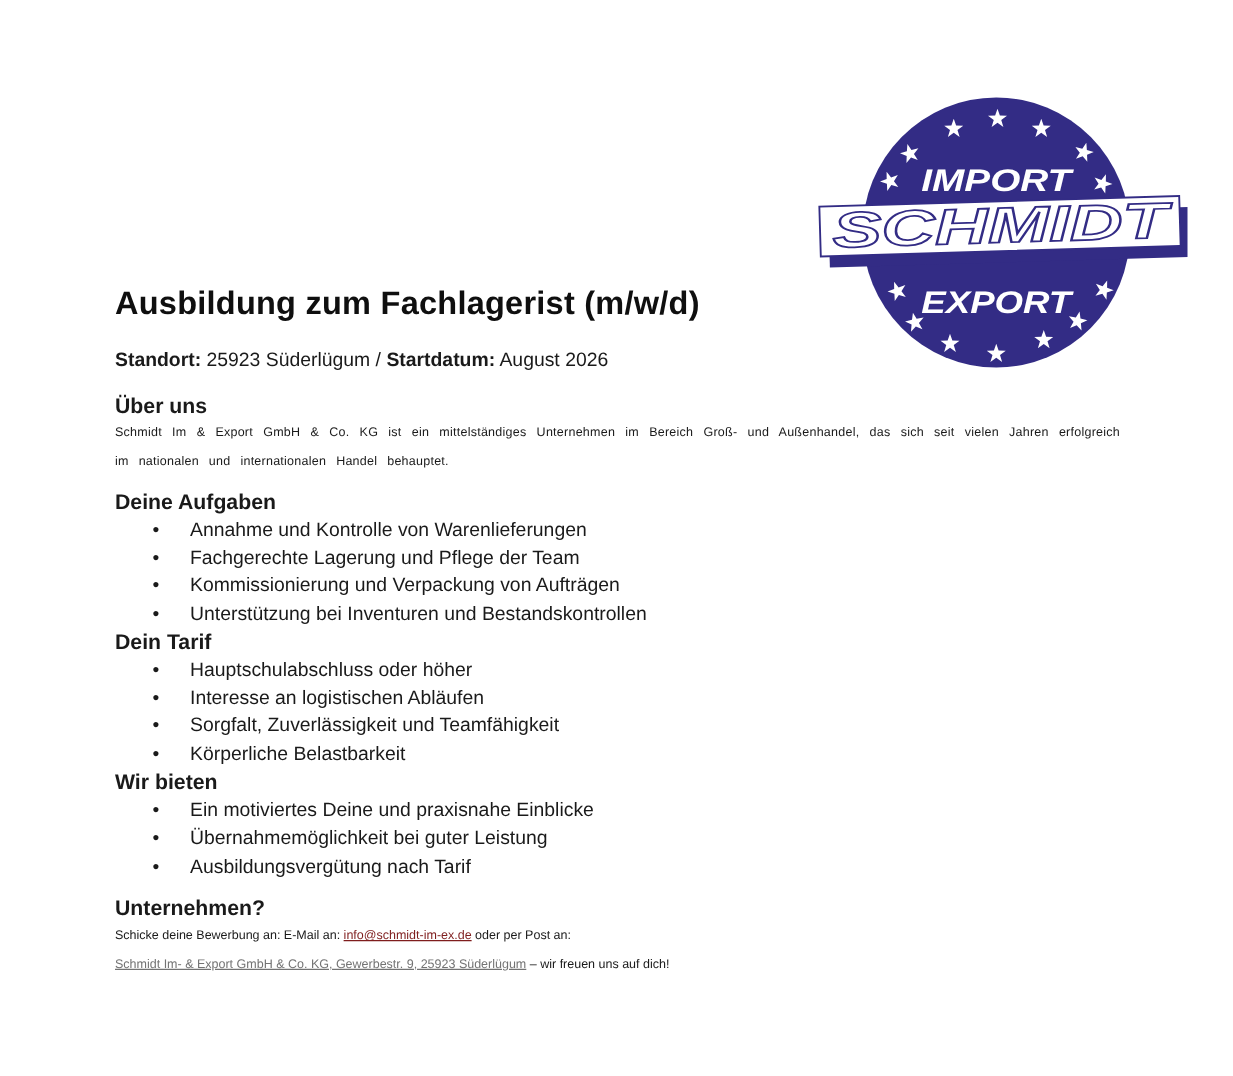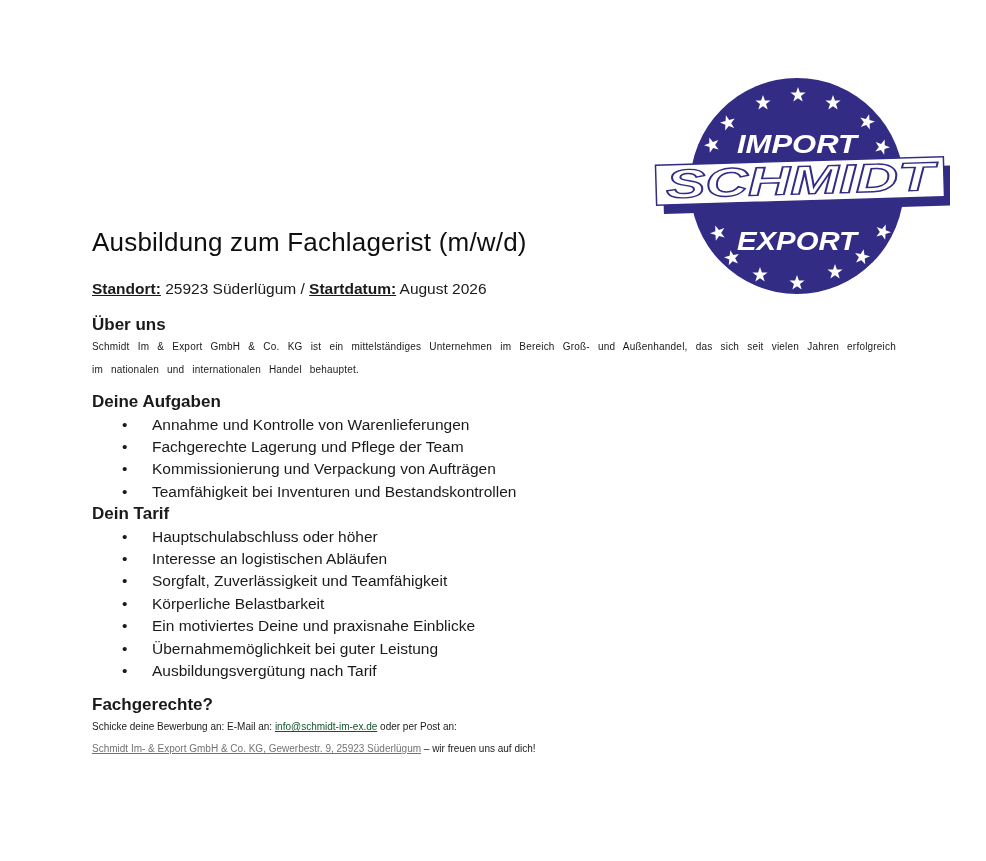--- a/index.html
+++ b/index.html
@@ -13,21 +13,21 @@
   }
   .content {
     position: absolute;
     left: 92px; top: 0;
     width: 804px;
   }
   h1 {
     margin: 227px 0 0 0;
     font-size: 26px;
     line-height: 30px;
-    font-weight: normal;
+    font-weight: bold;
     color: #0f0f0f;
     letter-spacing: 0.2px;
   }
   .meta {
     margin: 21px 0 0 0;
     font-size: 15.5px;
     line-height: 22px;
   }
   .sec-heading {
     font-size: 17px;
@@ -56,23 +56,23 @@
     position: relative;
     padding-left: 60px;
     font-size: 15.5px;
     line-height: 22.4px;
   }
   ul.bullets li .bullet {
     position: absolute;
     left: 30px; top: 0;
     font-size: 15.5px;
   }
-  .bold { font-weight: bold; text-decoration: underline; }
+  .bold { font-weight: bold; }
   a.email-link {
-    color: #14532d;
+    color: #7f1d1d;
     text-decoration: underline;
   }
   .accent-text { color: #737373; text-decoration: underline; }
   .logo-wrap {
     position: absolute;
     left: 650px; top: 76px;
     width: 300px; height: 222px;
   }
   .logo-wrap svg { display: block; }
 </style>
@@ -118,34 +118,35 @@
   <p class="meta"><span class="bold">Standort:</span><span> 25923 Süderlügum / </span><span class="bold">Startdatum:</span><span> August 2026</span></p>
 
   <p class="sec-heading h-uber">Über uns</p>
   <p class="body-par justify">Schmidt Im &amp; Export GmbH &amp; Co. KG ist ein mittelständiges Unternehmen im Bereich Groß- und Außenhandel, das sich seit vielen Jahren erfolgreich im nationalen und internationalen Handel behauptet.</p>
 
   <p class="sec-heading h-tasks">Deine Aufgaben</p>
   <ul class="bullets">
     <li><span class="bullet">•</span><span>Annahme und Kontrolle von Warenlieferungen</span></li>
     <li><span class="bullet">•</span><span>Fachgerechte Lagerung und Pflege der Team</span></li>
     <li><span class="bullet">•</span><span>Kommissionierung und Verpackung von Aufträgen</span></li>
-    <li><span class="bullet">•</span><span>Teamfähigkeit bei Inventuren und Bestandskontrollen</span></li>
+    <li><span class="bullet">•</span><span>Unterstützung bei Inventuren und Bestandskontrollen</span></li>
   </ul>
 
   <p class="sec-heading">Dein Tarif</p>
   <ul class="bullets">
     <li><span class="bullet">•</span><span>Hauptschulabschluss oder höher</span></li>
     <li><span class="bullet">•</span><span>Interesse an logistischen Abläufen</span></li>
     <li><span class="bullet">•</span><span>Sorgfalt, Zuverlässigkeit und Teamfähigkeit</span></li>
     <li><span class="bullet">•</span><span>Körperliche Belastbarkeit</span></li>
   </ul>
 
+  <p class="sec-heading">Wir bieten</p>
   <ul class="bullets">
     <li><span class="bullet">•</span><span>Ein motiviertes Deine und praxisnahe Einblicke</span></li>
     <li><span class="bullet">•</span><span>Übernahmemöglichkeit bei guter Leistung</span></li>
     <li><span class="bullet">•</span><span>Ausbildungsvergütung nach Tarif</span></li>
   </ul>
 
-  <p class="sec-heading h-interessiert">Fachgerechte?</p>
+  <p class="sec-heading h-interessiert">Unternehmen?</p>
   <p class="body-par"><span>Schicke deine Bewerbung an: E-Mail an: </span><a href="#" class="email-link">info@schmidt-im-ex.de</a><span> oder per Post an:</span></p>
   <p class="body-par"><span class="accent-text">Schmidt Im- &amp; Export GmbH &amp; Co. KG, Gewerbestr. 9, 25923 Süderlügum</span><span> – wir freuen uns auf dich!</span></p>
 
 </div>
 
 </body></html>

